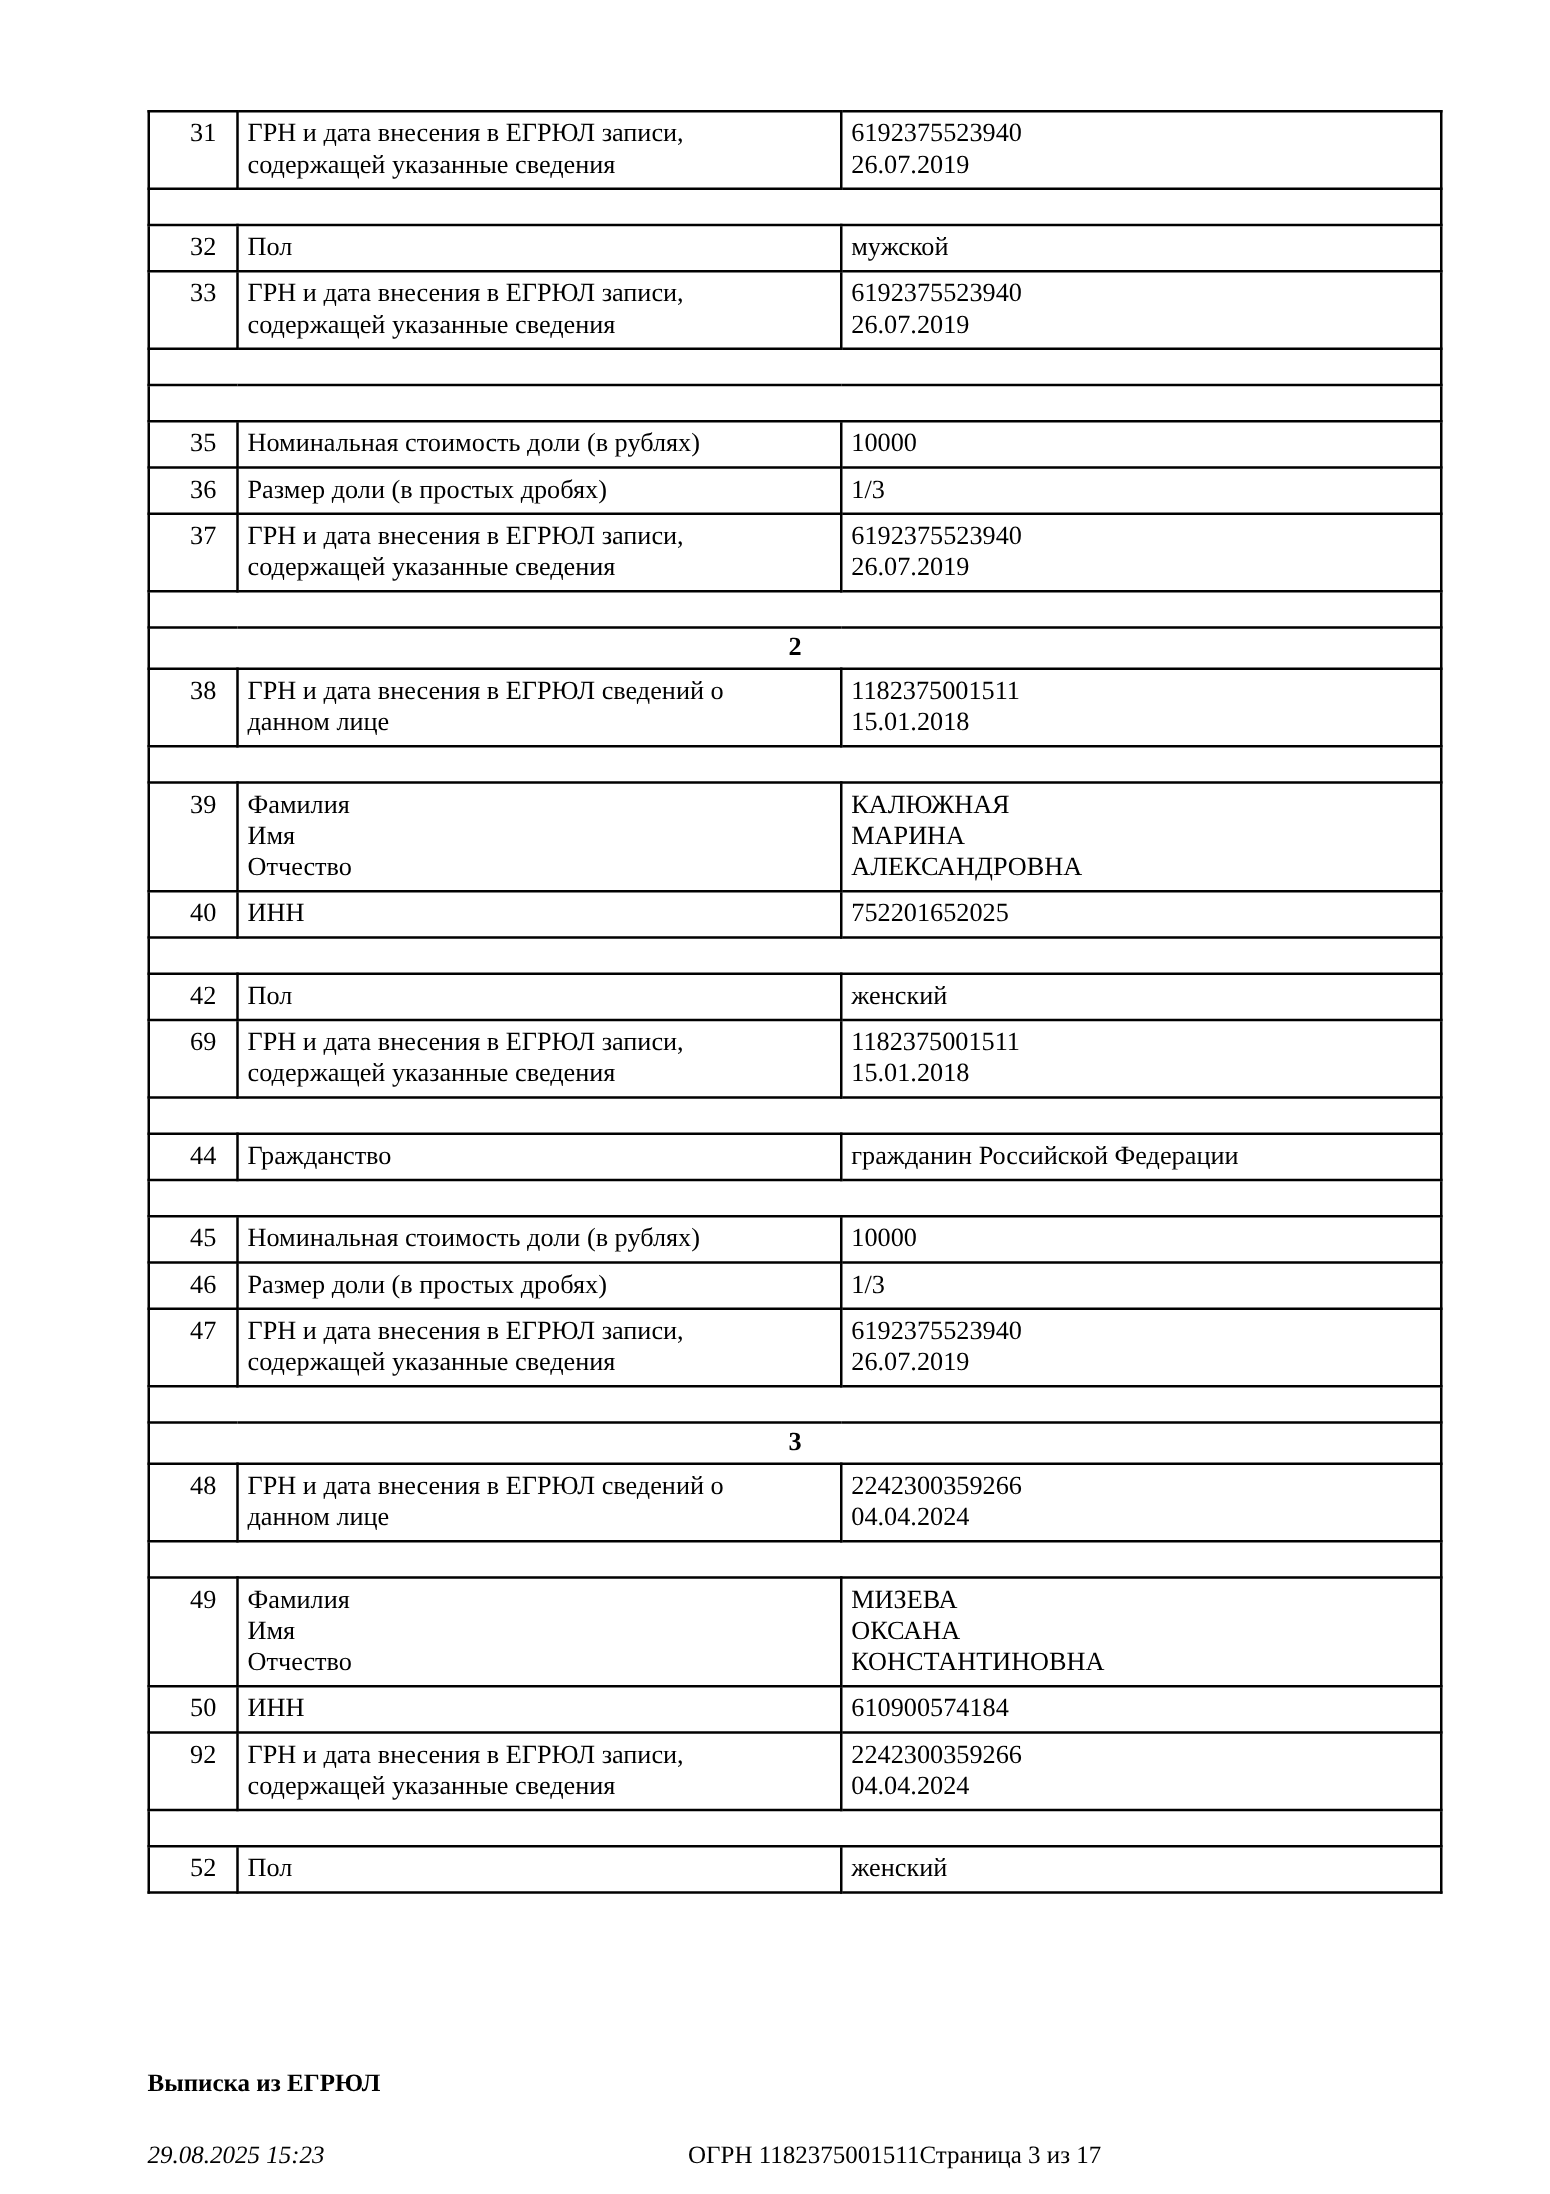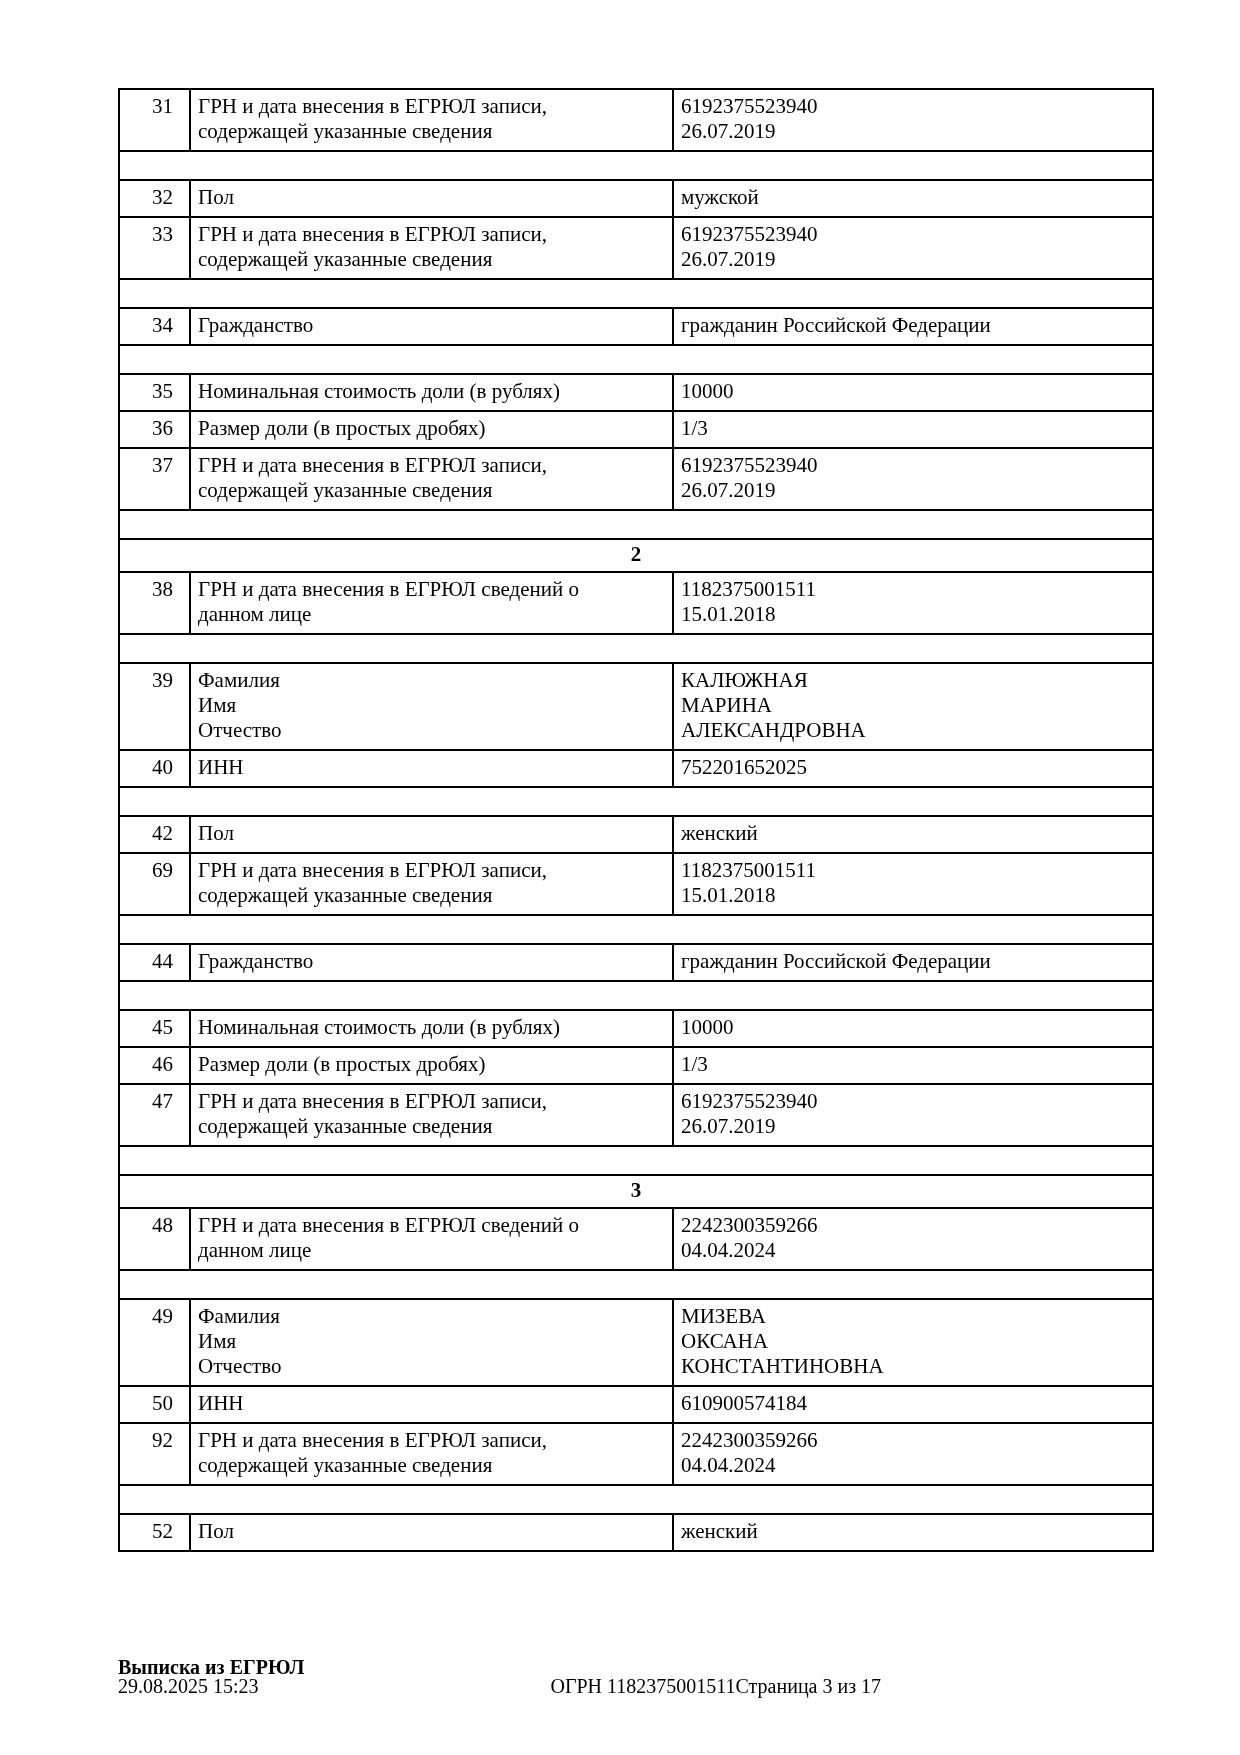--- a/index.html
+++ b/index.html
@@ -54,22 +54,22 @@
     line-height: 19px;
   }
   .footer-title {
     font-weight: bold;
   }
   .footer-line2 {
     display: grid;
     grid-template-columns: 1fr auto 1fr;
     align-items: baseline;
   }
-  .footer-line2 .fl { text-align: left; }
-  .footer-line2 .fc { text-align: center; }
+  .footer-line2 .fl { text-align: left; font-style: italic; }
+  .footer-line2 .fc { text-align: center; margin-top: 38px; }
   .footer-line2 .fr { text-align: left; }
 </style>
 </head>
 <body>
 
 <table class="doc-table">
   <colgroup>
     <col style="width:71px">
     <col style="width:483px">
     <col style="width:480px">
@@ -92,25 +92,20 @@
       </tr>
       <tr>
         <td class="num">33</td>
         <td class="label">ГРН и дата внесения в ЕГРЮЛ записи,
 содержащей указанные сведения</td>
         <td class="value">6192375523940
 26.07.2019</td>
       </tr>
       <tr>
         <td class="spacer" colspan="3"></td>
-      </tr>
-      <tr>
-        <td class="num">34</td>
-        <td class="label">Гражданство</td>
-        <td class="value">гражданин Российской Федерации</td>
       </tr>
       <tr>
         <td class="spacer" colspan="3"></td>
       </tr>
       <tr>
         <td class="num">35</td>
         <td class="label">Номинальная стоимость доли (в рублях)</td>
         <td class="value">10000</td>
       </tr>
       <tr>

